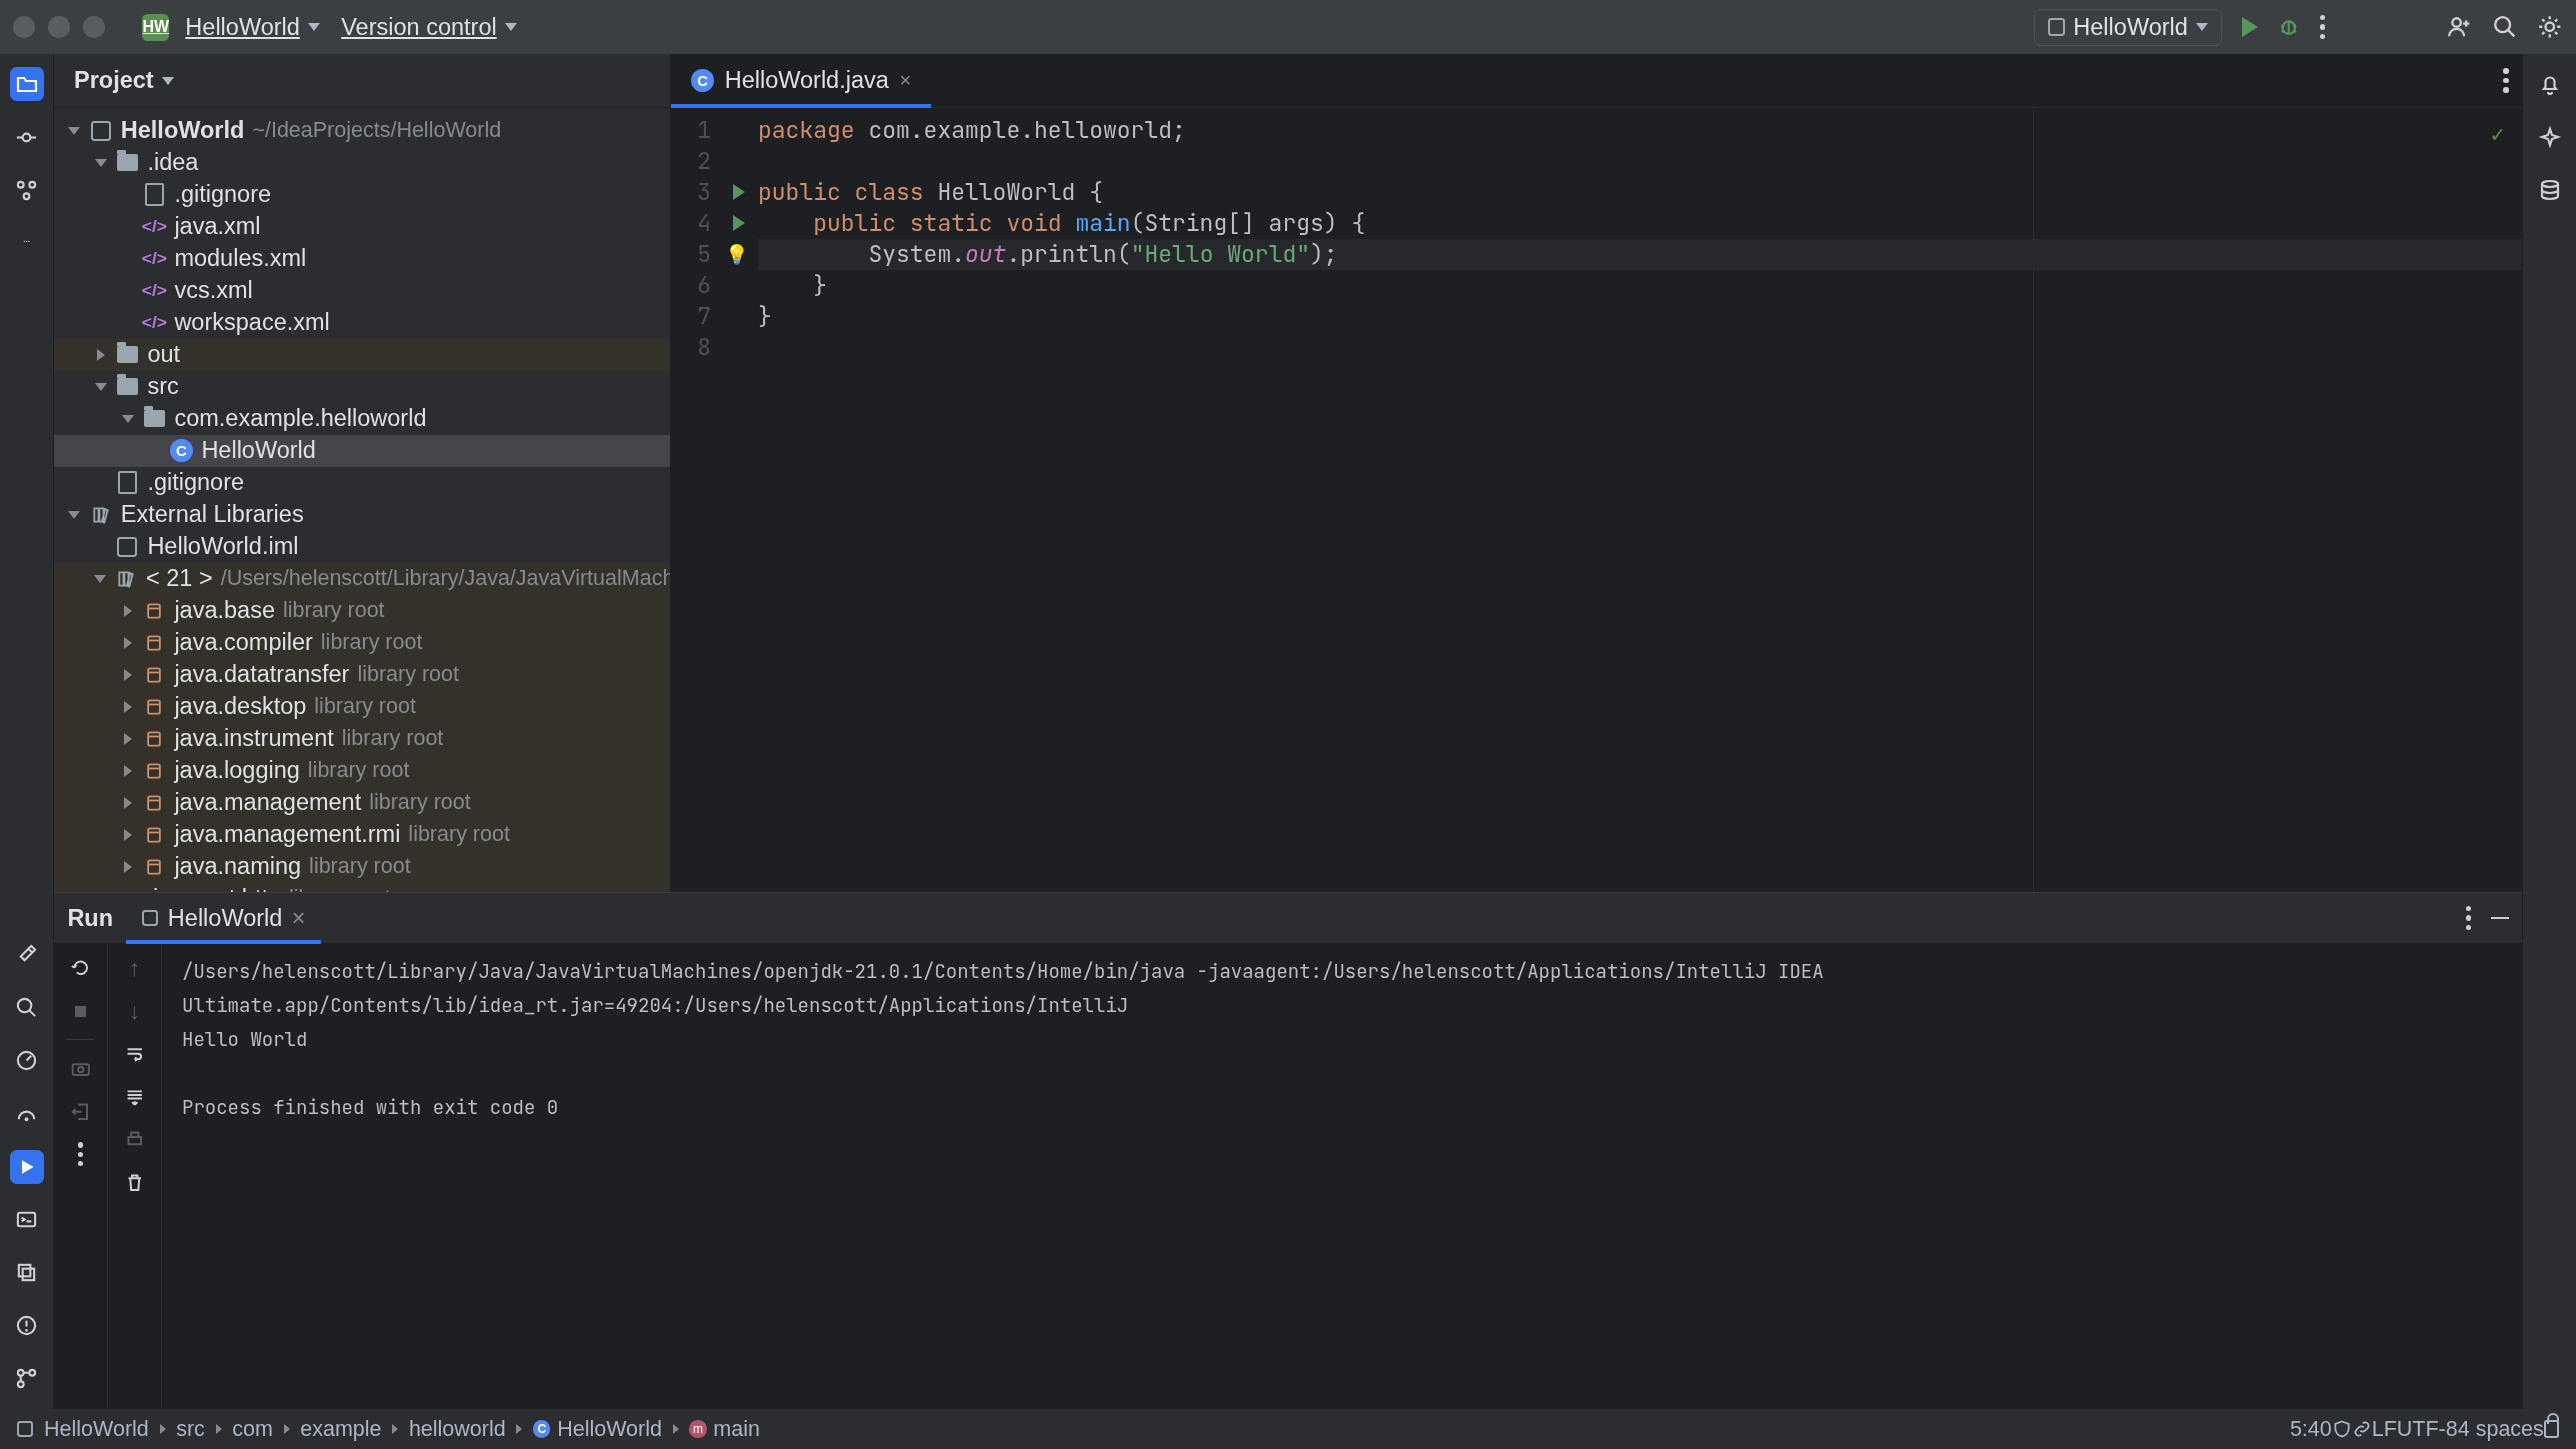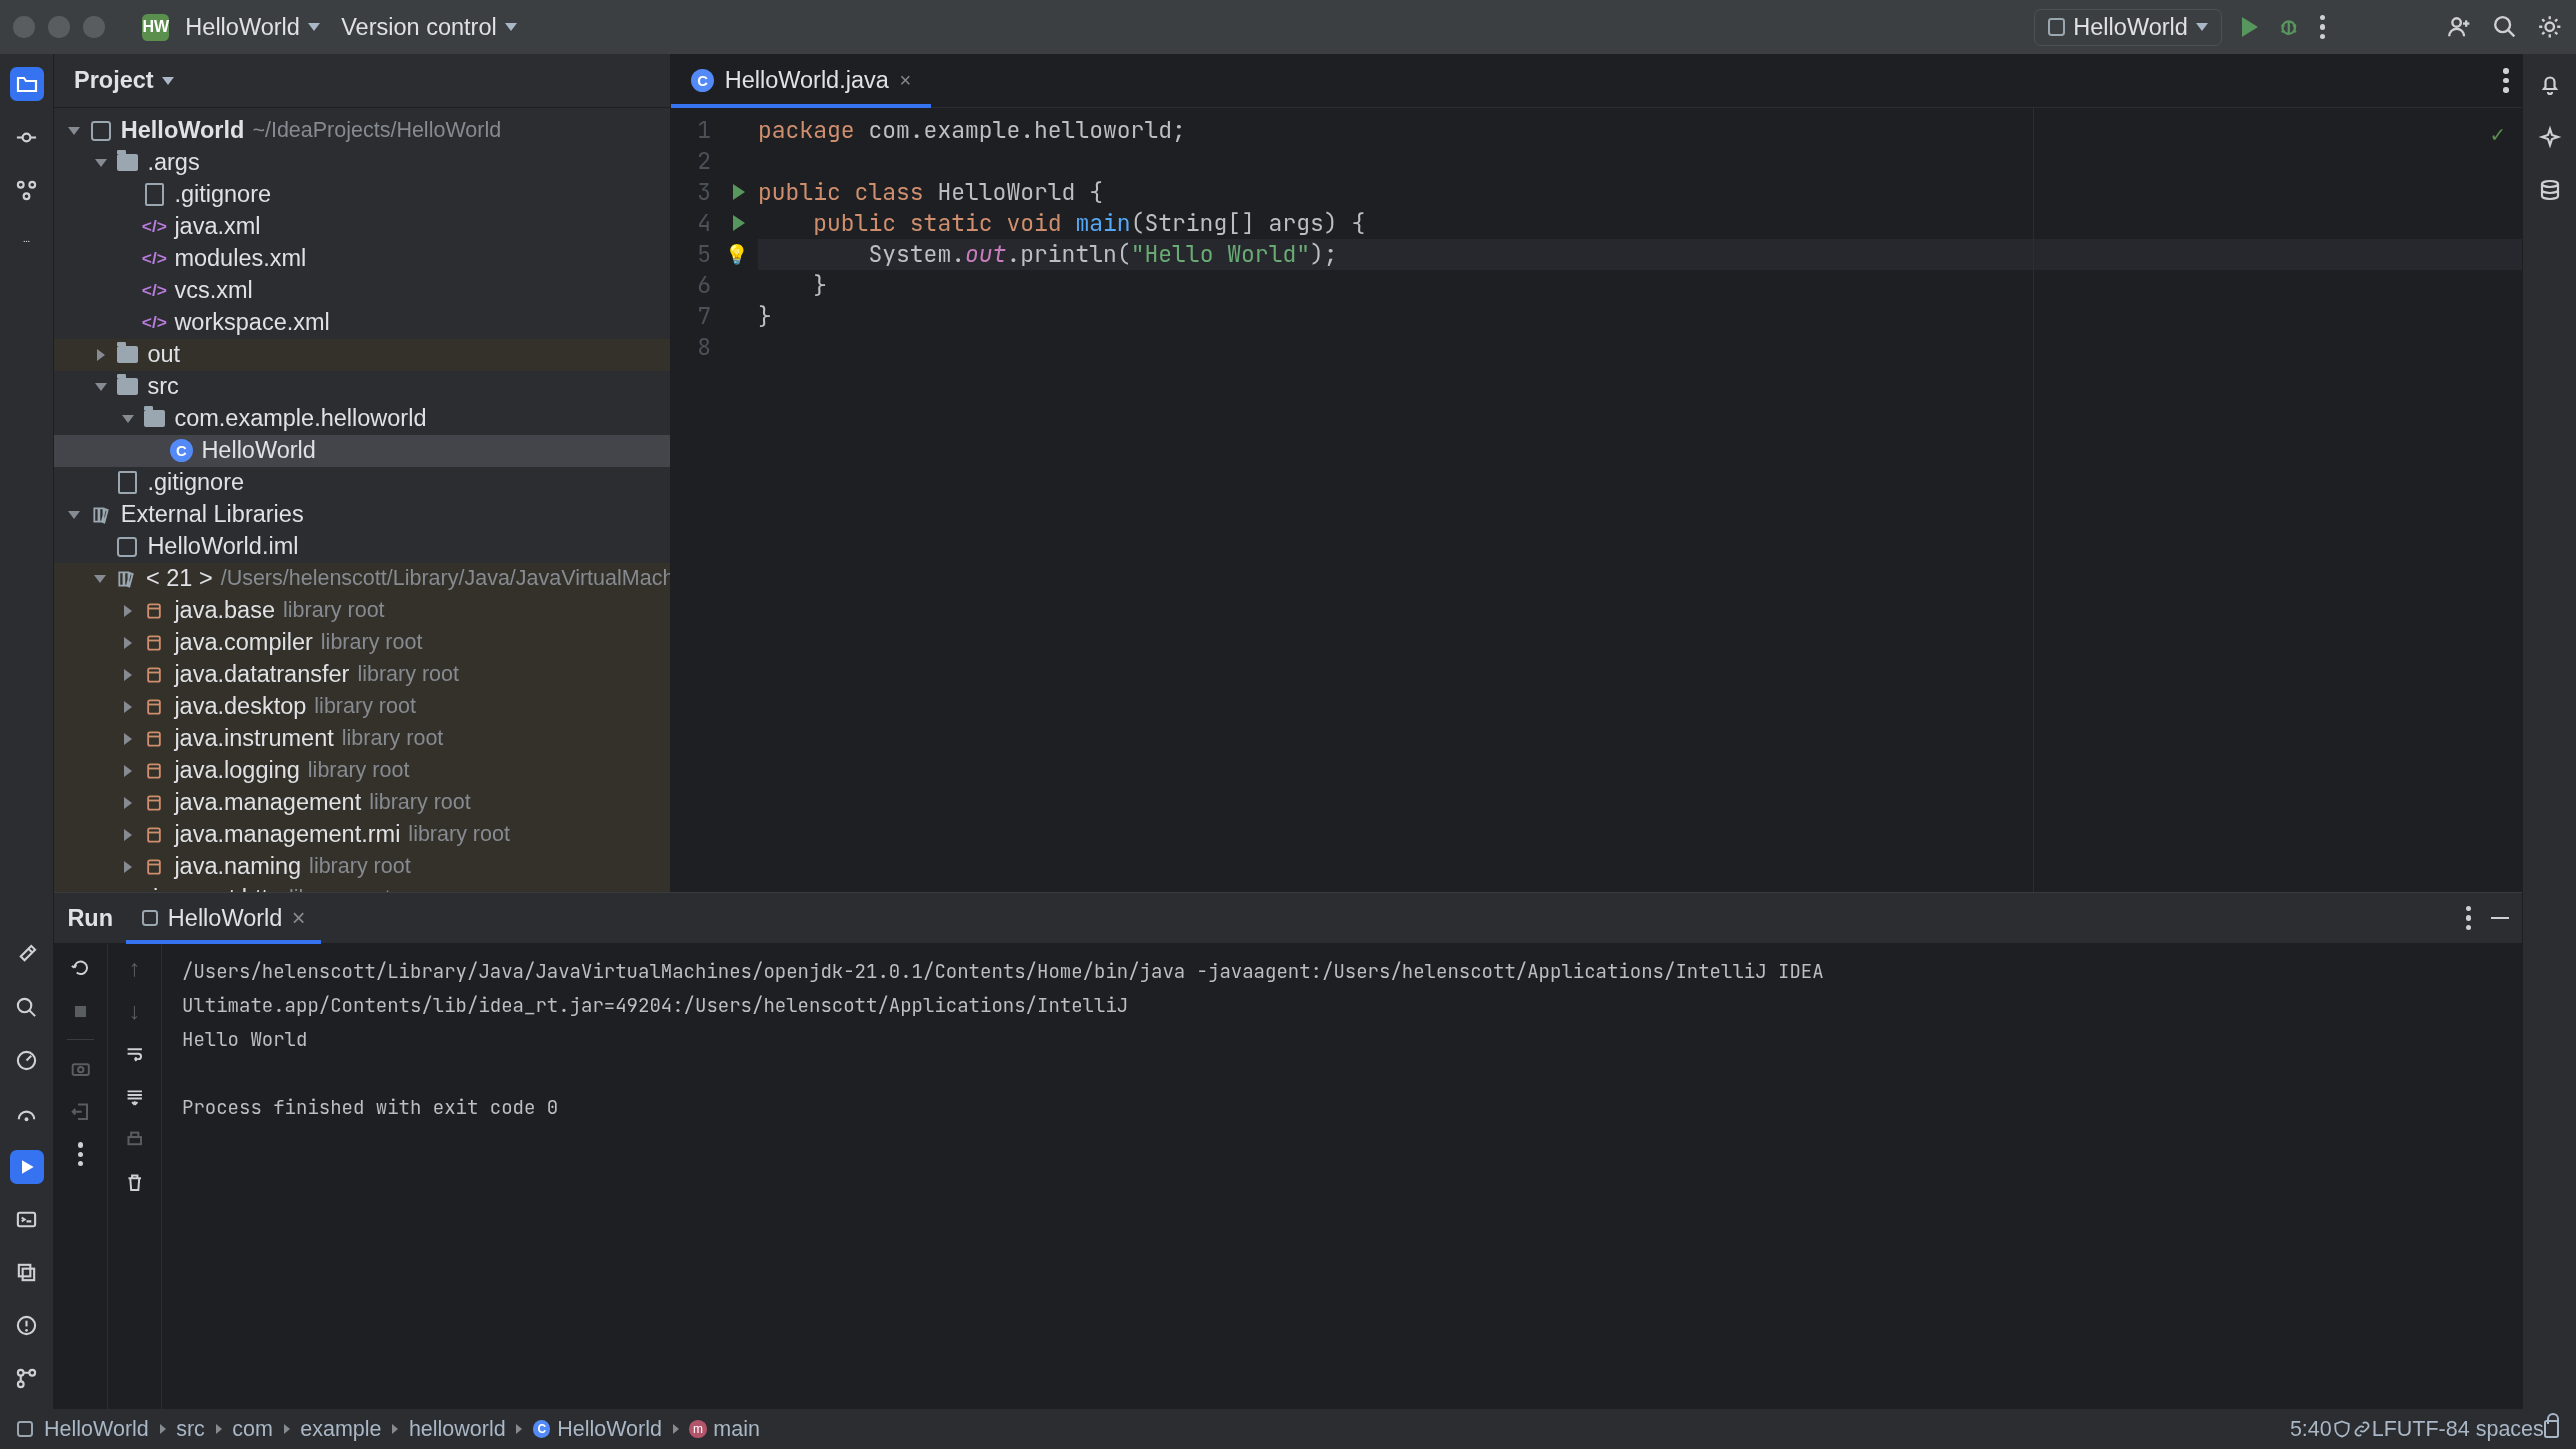--- a/index.html
+++ b/index.html
@@ -31,20 +31,21 @@
       border-radius: 5.4px;
       display: flex; align-items: center; justify-content: center;
       font-size: 16px; font-weight: 600; color: #fff;
       margin-right: 8px;
     }
     .title-bar .tb-item {
       display: flex; align-items: center;
       padding: 5.4px 10.7px;
       color: #dfe1e5;
       gap: 8px;
+      text-decoration: underline;
     }
     .title-bar .tb-spacer { flex: 1; }
     .tb-right { display: flex; align-items: center; gap: 20px; }
     .tb-right .tb-icon-btn { color: #ced0d6; display: flex; align-items: center; }
     .chevron-down-icon { width: 0; height: 0; border-left: 6.7px solid transparent; border-right: 6.7px solid transparent; border-top: 8px solid #a9b7c6; }
     .run-config-box {
       display: flex; align-items: center; gap: 8px;
       padding: 4px 13.4px;
       border: 1.3px solid #4e5157; border-radius: 6.7px;
     }
@@ -481,21 +482,21 @@
               <span><b>HelloWorld</b></span> 
               <span class="muted">~/IdeaProjects/HelloWorld</span>
             </div>
             <div class="tree-row indent-1">
               <span class="arrow">
                 <span class="arrow-down"></span>
               </span>
               <span class="icon-slot">
                 <span class="folder-icon"></span>
               </span>
-              <span>.args</span>
+              <span>.idea</span>
             </div>
             <div class="tree-row indent-2">
               <span class="arrow"></span>
               <span class="icon-slot">
                 <span class="text-icon"></span>
               </span>
               <span>.gitignore</span>
             </div>
             <div class="tree-row indent-2">
               <span class="arrow"></span>

